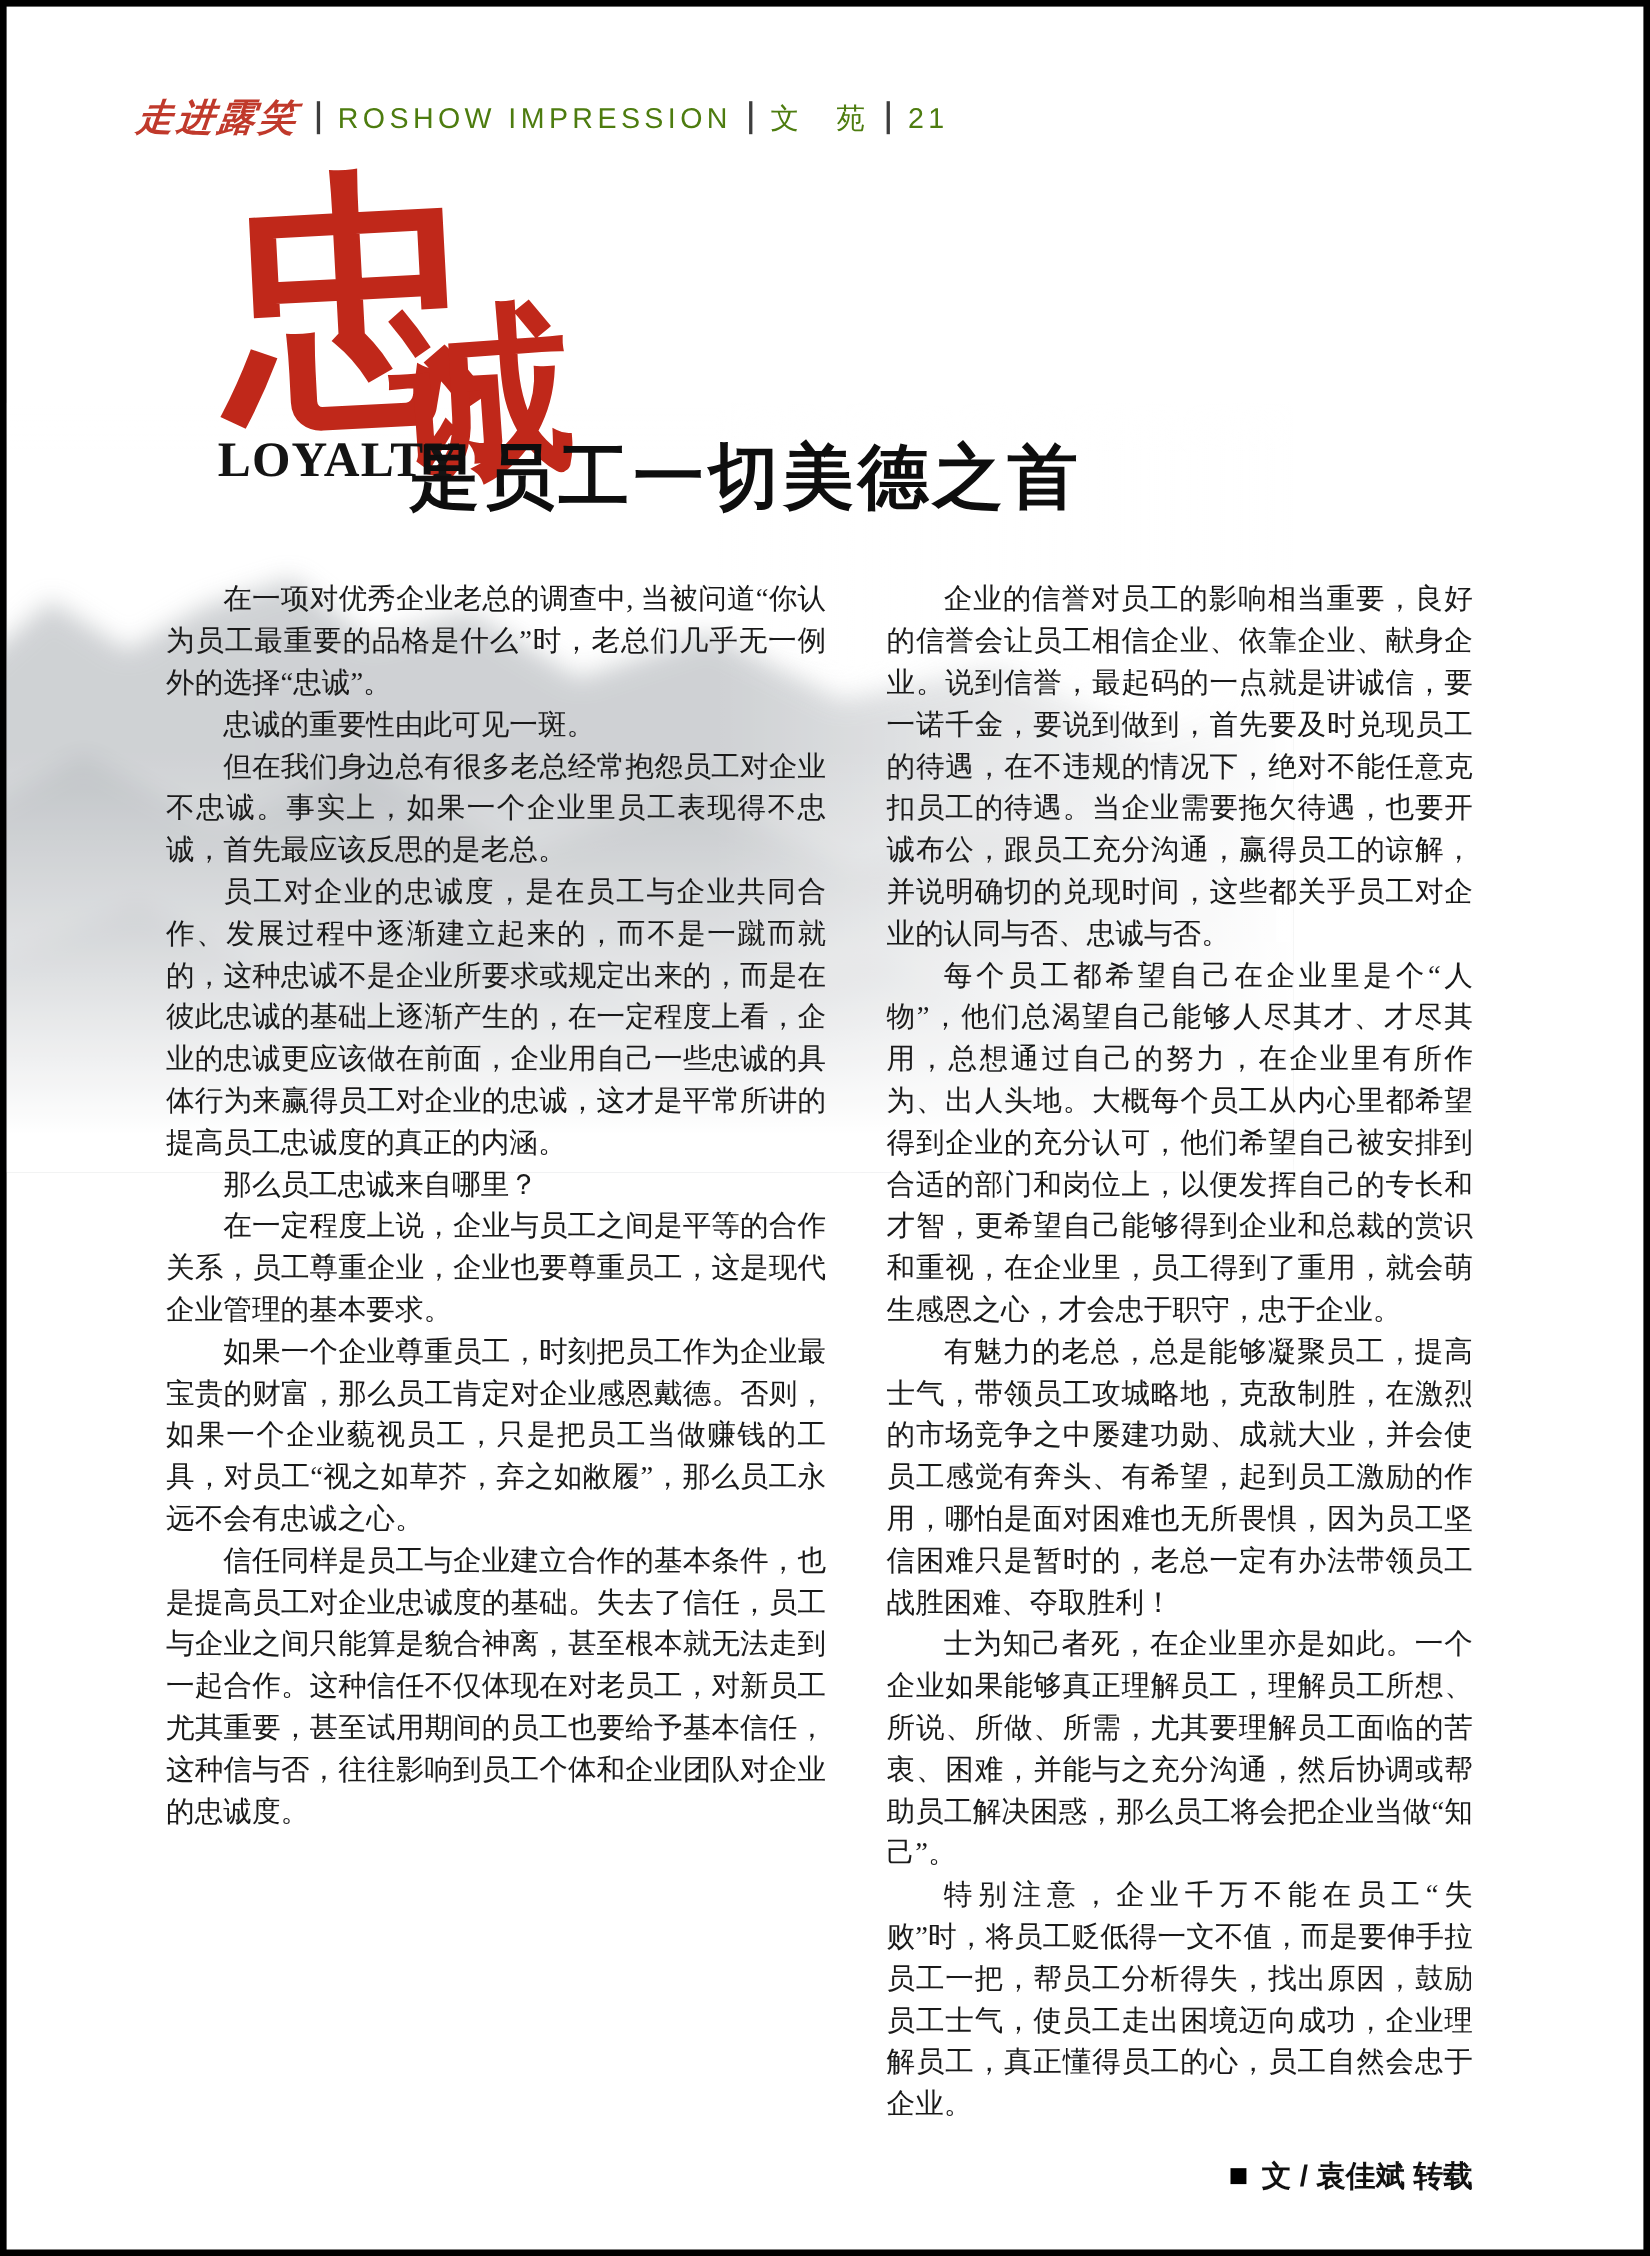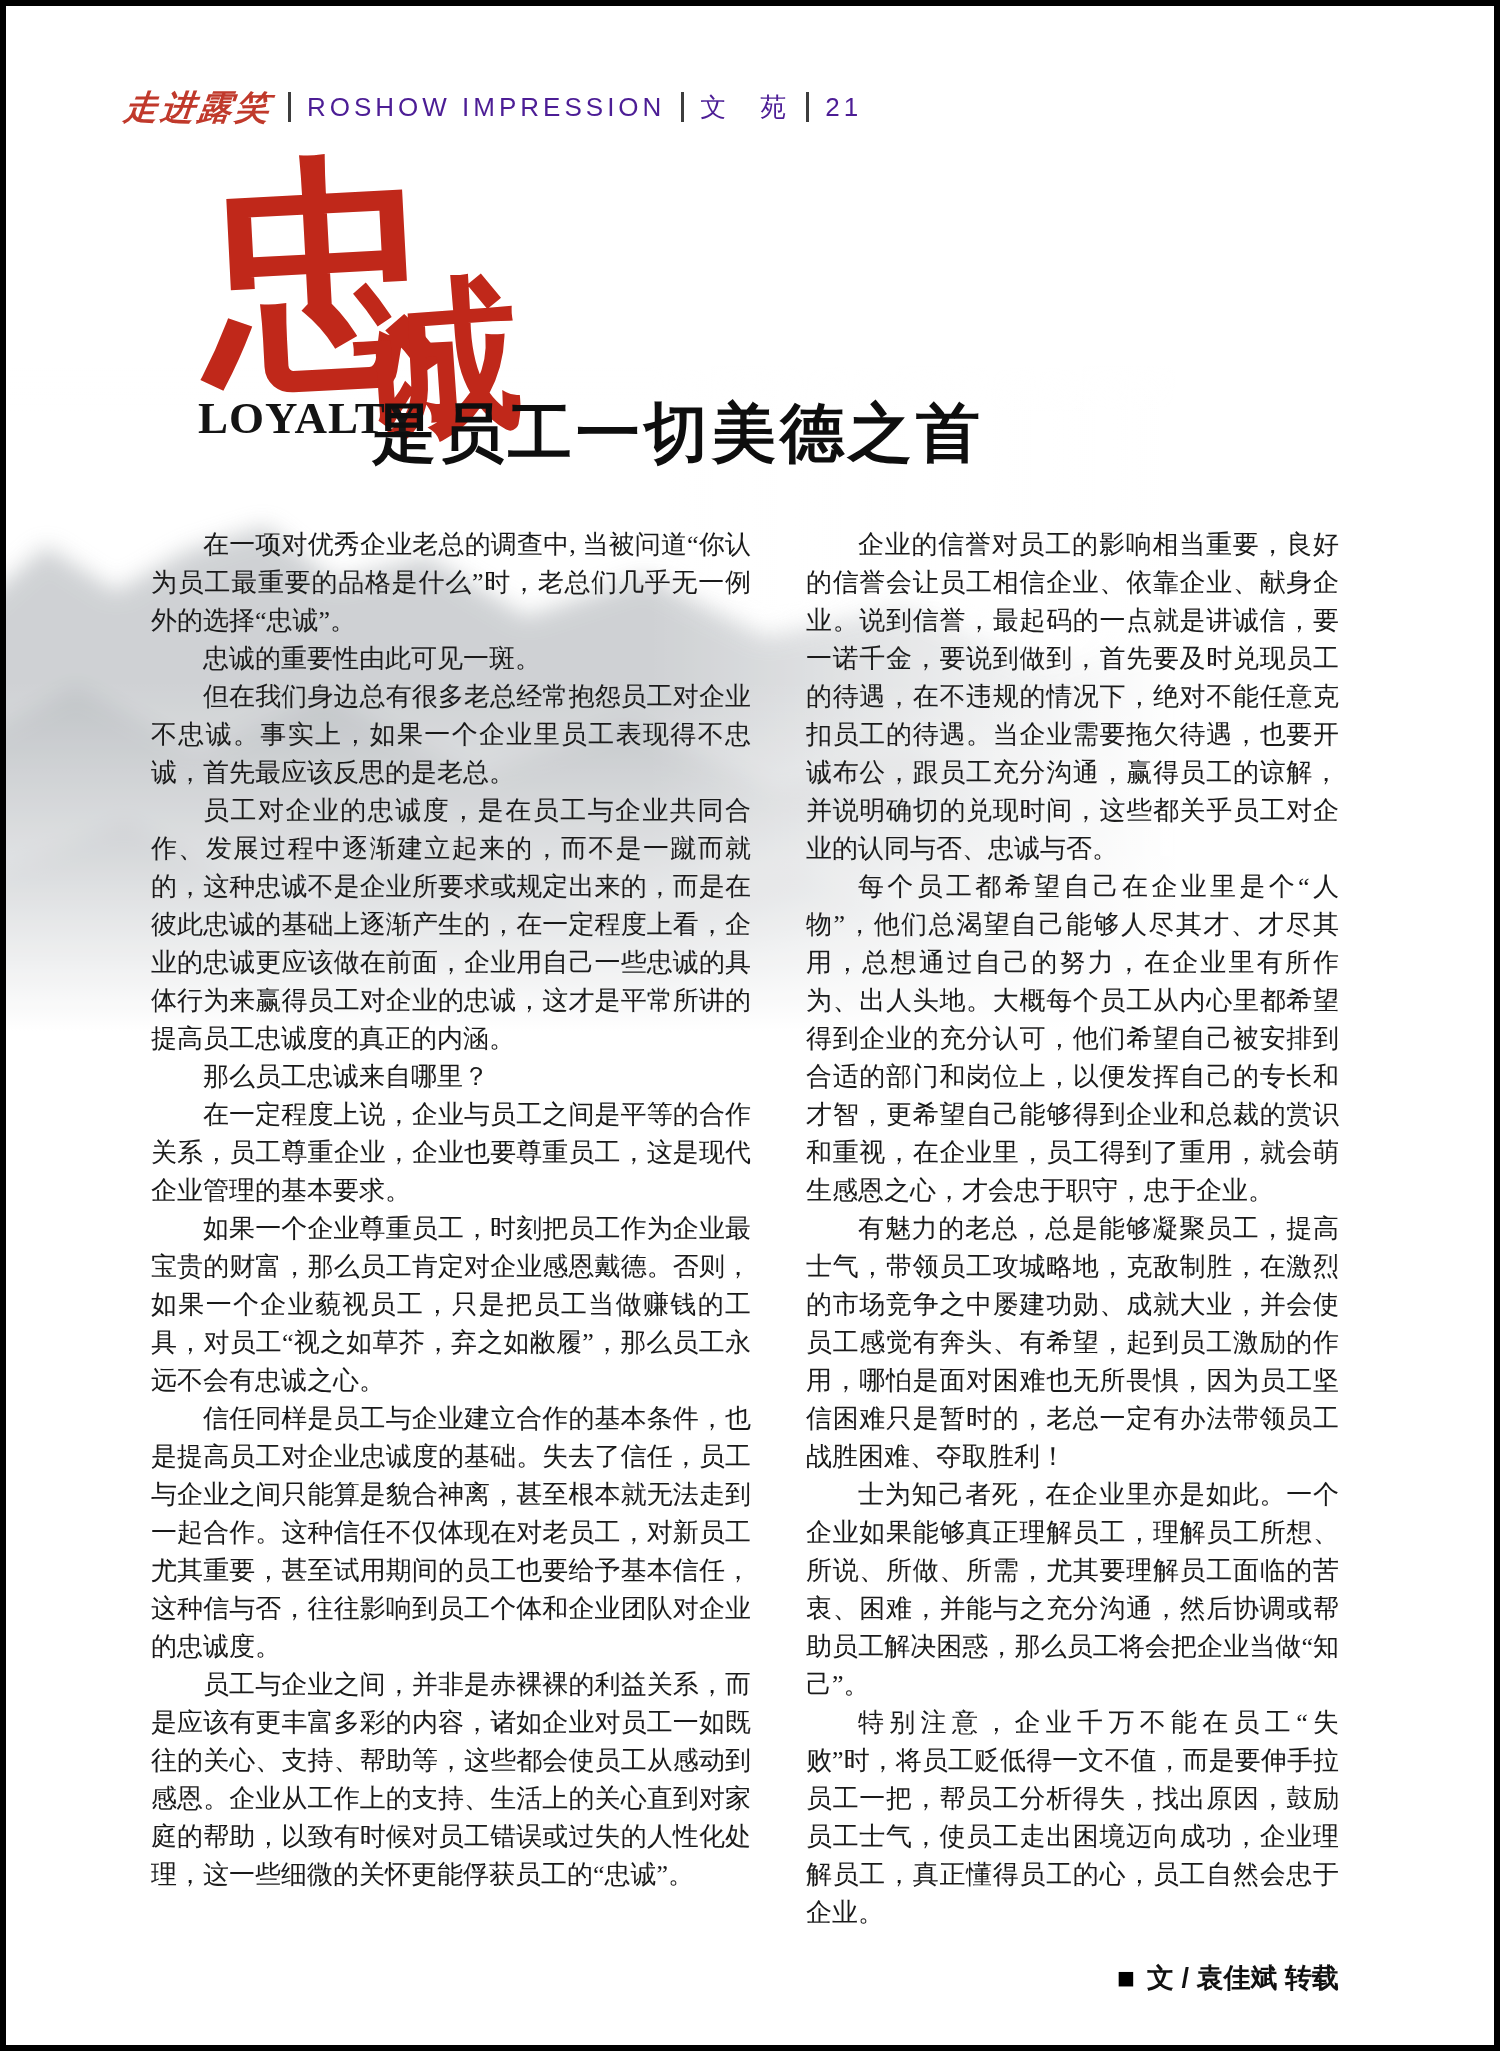--- a/index.html
+++ b/index.html
@@ -32,21 +32,21 @@
     font-size: 34px;
     letter-spacing: 3px;
     color: #c0392b;
     transform: skewX(-6deg);
     line-height: 1;
   }
   .vbar { width: 3px; height: 30px; background: #3d3d3d; }
   .hdr-text {
     font-family: "Liberation Sans", sans-serif;
     font-size: 26px;
-    color: #4c1d95;
+    color: #4d7c0f;
     letter-spacing: 4px;
     line-height: 1;
   }
 
   
   .mountains {
     position: absolute;
     left: 0;
     top: 360px;
     z-index: 0;
@@ -176,21 +176,20 @@
 
   <div class="col col-left">
     <p>在一项对优秀企业老总的调查中, 当被问道“你认为员工最重要的品格是什么”时，老总们几乎无一例外的选择“忠诚”。</p>
     <p>忠诚的重要性由此可见一斑。</p>
     <p>但在我们身边总有很多老总经常抱怨员工对企业不忠诚。事实上，如果一个企业里员工表现得不忠诚，首先最应该反思的是老总。</p>
     <p>员工对企业的忠诚度，是在员工与企业共同合作、发展过程中逐渐建立起来的，而不是一蹴而就的，这种忠诚不是企业所要求或规定出来的，而是在彼此忠诚的基础上逐渐产生的，在一定程度上看，企业的忠诚更应该做在前面，企业用自己一些忠诚的具体行为来赢得员工对企业的忠诚，这才是平常所讲的提高员工忠诚度的真正的内涵。</p>
     <p>那么员工忠诚来自哪里？</p>
     <p>在一定程度上说，企业与员工之间是平等的合作关系，员工尊重企业，企业也要尊重员工，这是现代企业管理的基本要求。</p>
     <p>如果一个企业尊重员工，时刻把员工作为企业最宝贵的财富，那么员工肯定对企业感恩戴德。否则，如果一个企业藐视员工，只是把员工当做赚钱的工具，对员工“视之如草芥，弃之如敝履”，那么员工永远不会有忠诚之心。</p>
     <p>信任同样是员工与企业建立合作的基本条件，也是提高员工对企业忠诚度的基础。失去了信任，员工与企业之间只能算是貌合神离，甚至根本就无法走到一起合作。这种信任不仅体现在对老员工，对新员工尤其重要，甚至试用期间的员工也要给予基本信任，这种信与否，往往影响到员工个体和企业团队对企业的忠诚度。</p>
-    <p>员工与企业之间，并非是赤裸裸的利益关系，而是应该有更丰富多彩的内容，诸如企业对员工一如既往的关心、支持、帮助等，这些都会使员工从感动到感恩。企业从工作上的支持、生活上的关心直到对家庭的帮助，以致有时候对员工错误或过失的人性化处理，这一些细微的关怀更能俘获员工的“忠诚”。</p>
   </div>
 
   <div class="col col-right">
     <p>企业的信誉对员工的影响相当重要，良好的信誉会让员工相信企业、依靠企业、献身企业。说到信誉，最起码的一点就是讲诚信，要一诺千金，要说到做到，首先要及时兑现员工的待遇，在不违规的情况下，绝对不能任意克扣员工的待遇。当企业需要拖欠待遇，也要开诚布公，跟员工充分沟通，赢得员工的谅解，并说明确切的兑现时间，这些都关乎员工对企业的认同与否、忠诚与否。</p>
     <p>每个员工都希望自己在企业里是个“人物”，他们总渴望自己能够人尽其才、才尽其用，总想通过自己的努力，在企业里有所作为、出人头地。大概每个员工从内心里都希望得到企业的充分认可，他们希望自己被安排到合适的部门和岗位上，以便发挥自己的专长和才智，更希望自己能够得到企业和总裁的赏识和重视，在企业里，员工得到了重用，就会萌生感恩之心，才会忠于职守，忠于企业。</p>
     <p>有魅力的老总，总是能够凝聚员工，提高士气，带领员工攻城略地，克敌制胜，在激烈的市场竞争之中屡建功勋、成就大业，并会使员工感觉有奔头、有希望，起到员工激励的作用，哪怕是面对困难也无所畏惧，因为员工坚信困难只是暂时的，老总一定有办法带领员工战胜困难、夺取胜利！</p>
     <p>士为知己者死，在企业里亦是如此。一个企业如果能够真正理解员工，理解员工所想、所说、所做、所需，尤其要理解员工面临的苦衷、困难，并能与之充分沟通，然后协调或帮助员工解决困惑，那么员工将会把企业当做“知己”。</p>
     <p>特别注意，企业千万不能在员工“失败”时，将员工贬低得一文不值，而是要伸手拉员工一把，帮员工分析得失，找出原因，鼓励员工士气，使员工走出困境迈向成功，企业理解员工，真正懂得员工的心，员工自然会忠于企业。</p>
 
     <div class="byline">

